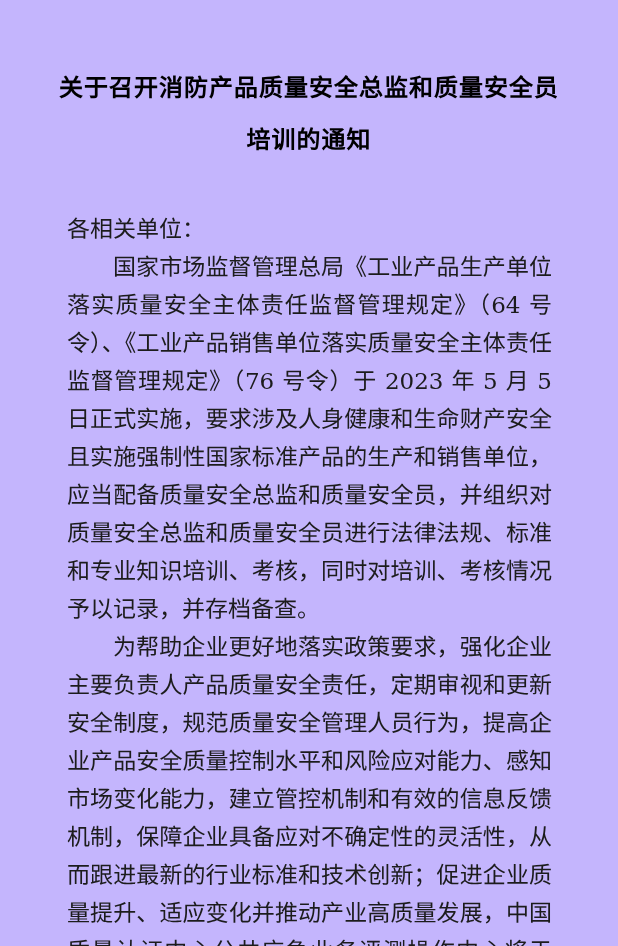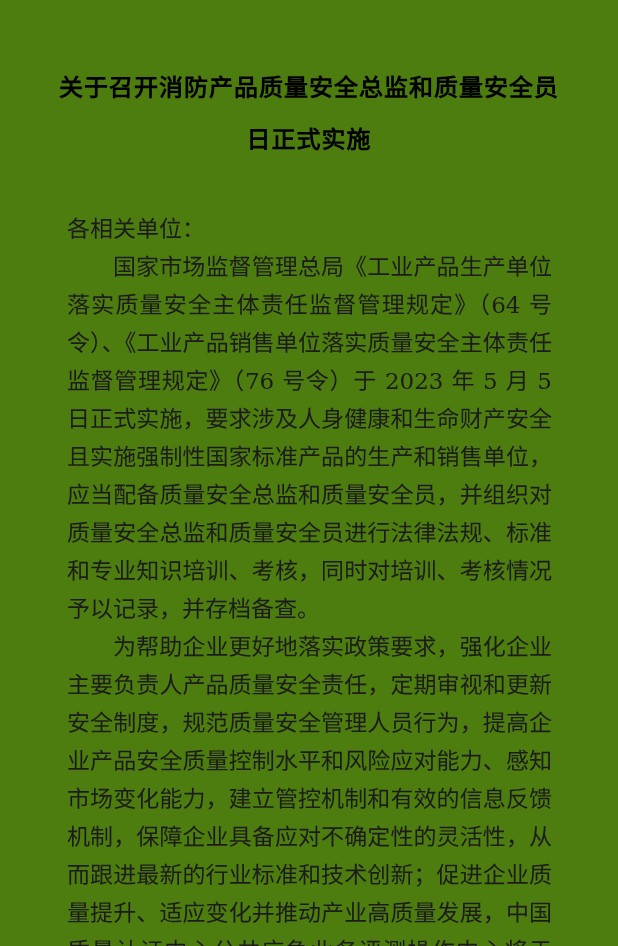--- a/index.html
+++ b/index.html
@@ -5,21 +5,21 @@
   html, body {
     margin: 0;
     padding: 0;
     background: #ffffff;
   }
   .doc-page {
     position: relative;
     width: 618px;
     height: 946px;
     margin: 0 auto;
-    background: #4d7c0f;
+    background: #c4b5fd;
     overflow: hidden;
     box-sizing: border-box;
   }
   .title-block {
     padding-top: 62px;
     text-align: center;
     font-family: "DejaVu Sans", "Liberation Sans", sans-serif;
     font-weight: bold;
     font-size: 24px;
     line-height: 52px;
@@ -48,21 +48,21 @@
   .body-paragraph {
     text-indent: 2em;
   }
 </style>
 </head>
 <body>
 
 <div class="doc-page">
   <div class="title-block">
     <span class="title-line">关于召开消防产品质量安全总监和质量安全员</span>
-    <span class="title-line">日正式实施</span>
+    <span class="title-line">培训的通知</span>
   </div>
 
   <div class="content">
     <p class="salutation">各相关单位：</p>
     <p class="body-paragraph">国家市场监督管理总局《工业产品生产单位落实质量安全主体责任监督管理规定》（64 号令）、《工业产品销售单位落实质量安全主体责任监督管理规定》（76 号令）于 2023 年 5 月 5 日正式实施，要求涉及人身健康和生命财产安全且实施强制性国家标准产品的生产和销售单位，应当配备质量安全总监和质量安全员，并组织对质量安全总监和质量安全员进行法律法规、标准和专业知识培训、考核，同时对培训、考核情况予以记录，并存档备查。</p>
     <p class="body-paragraph">为帮助企业更好地落实政策要求，强化企业主要负责人产品质量安全责任，定期审视和更新安全制度，规范质量安全管理人员行为，提高企业产品安全质量控制水平和风险应对能力、感知市场变化能力，建立管控机制和有效的信息反馈机制，保障企业具备应对不确定性的灵活性，从而跟进最新的行业标准和技术创新；促进企业质量提升、适应变化并推动产业高质量发展，中国质量认证中心公共应急业务评测操作中心将于 2024 年 7 月在武汉市举办消防产品质量安全总监和质量安全员培训。以企业自愿参加为原则，按需报名，现将有关事项通知如下：</p>
   </div>
 </div>
 
 </body></html>

